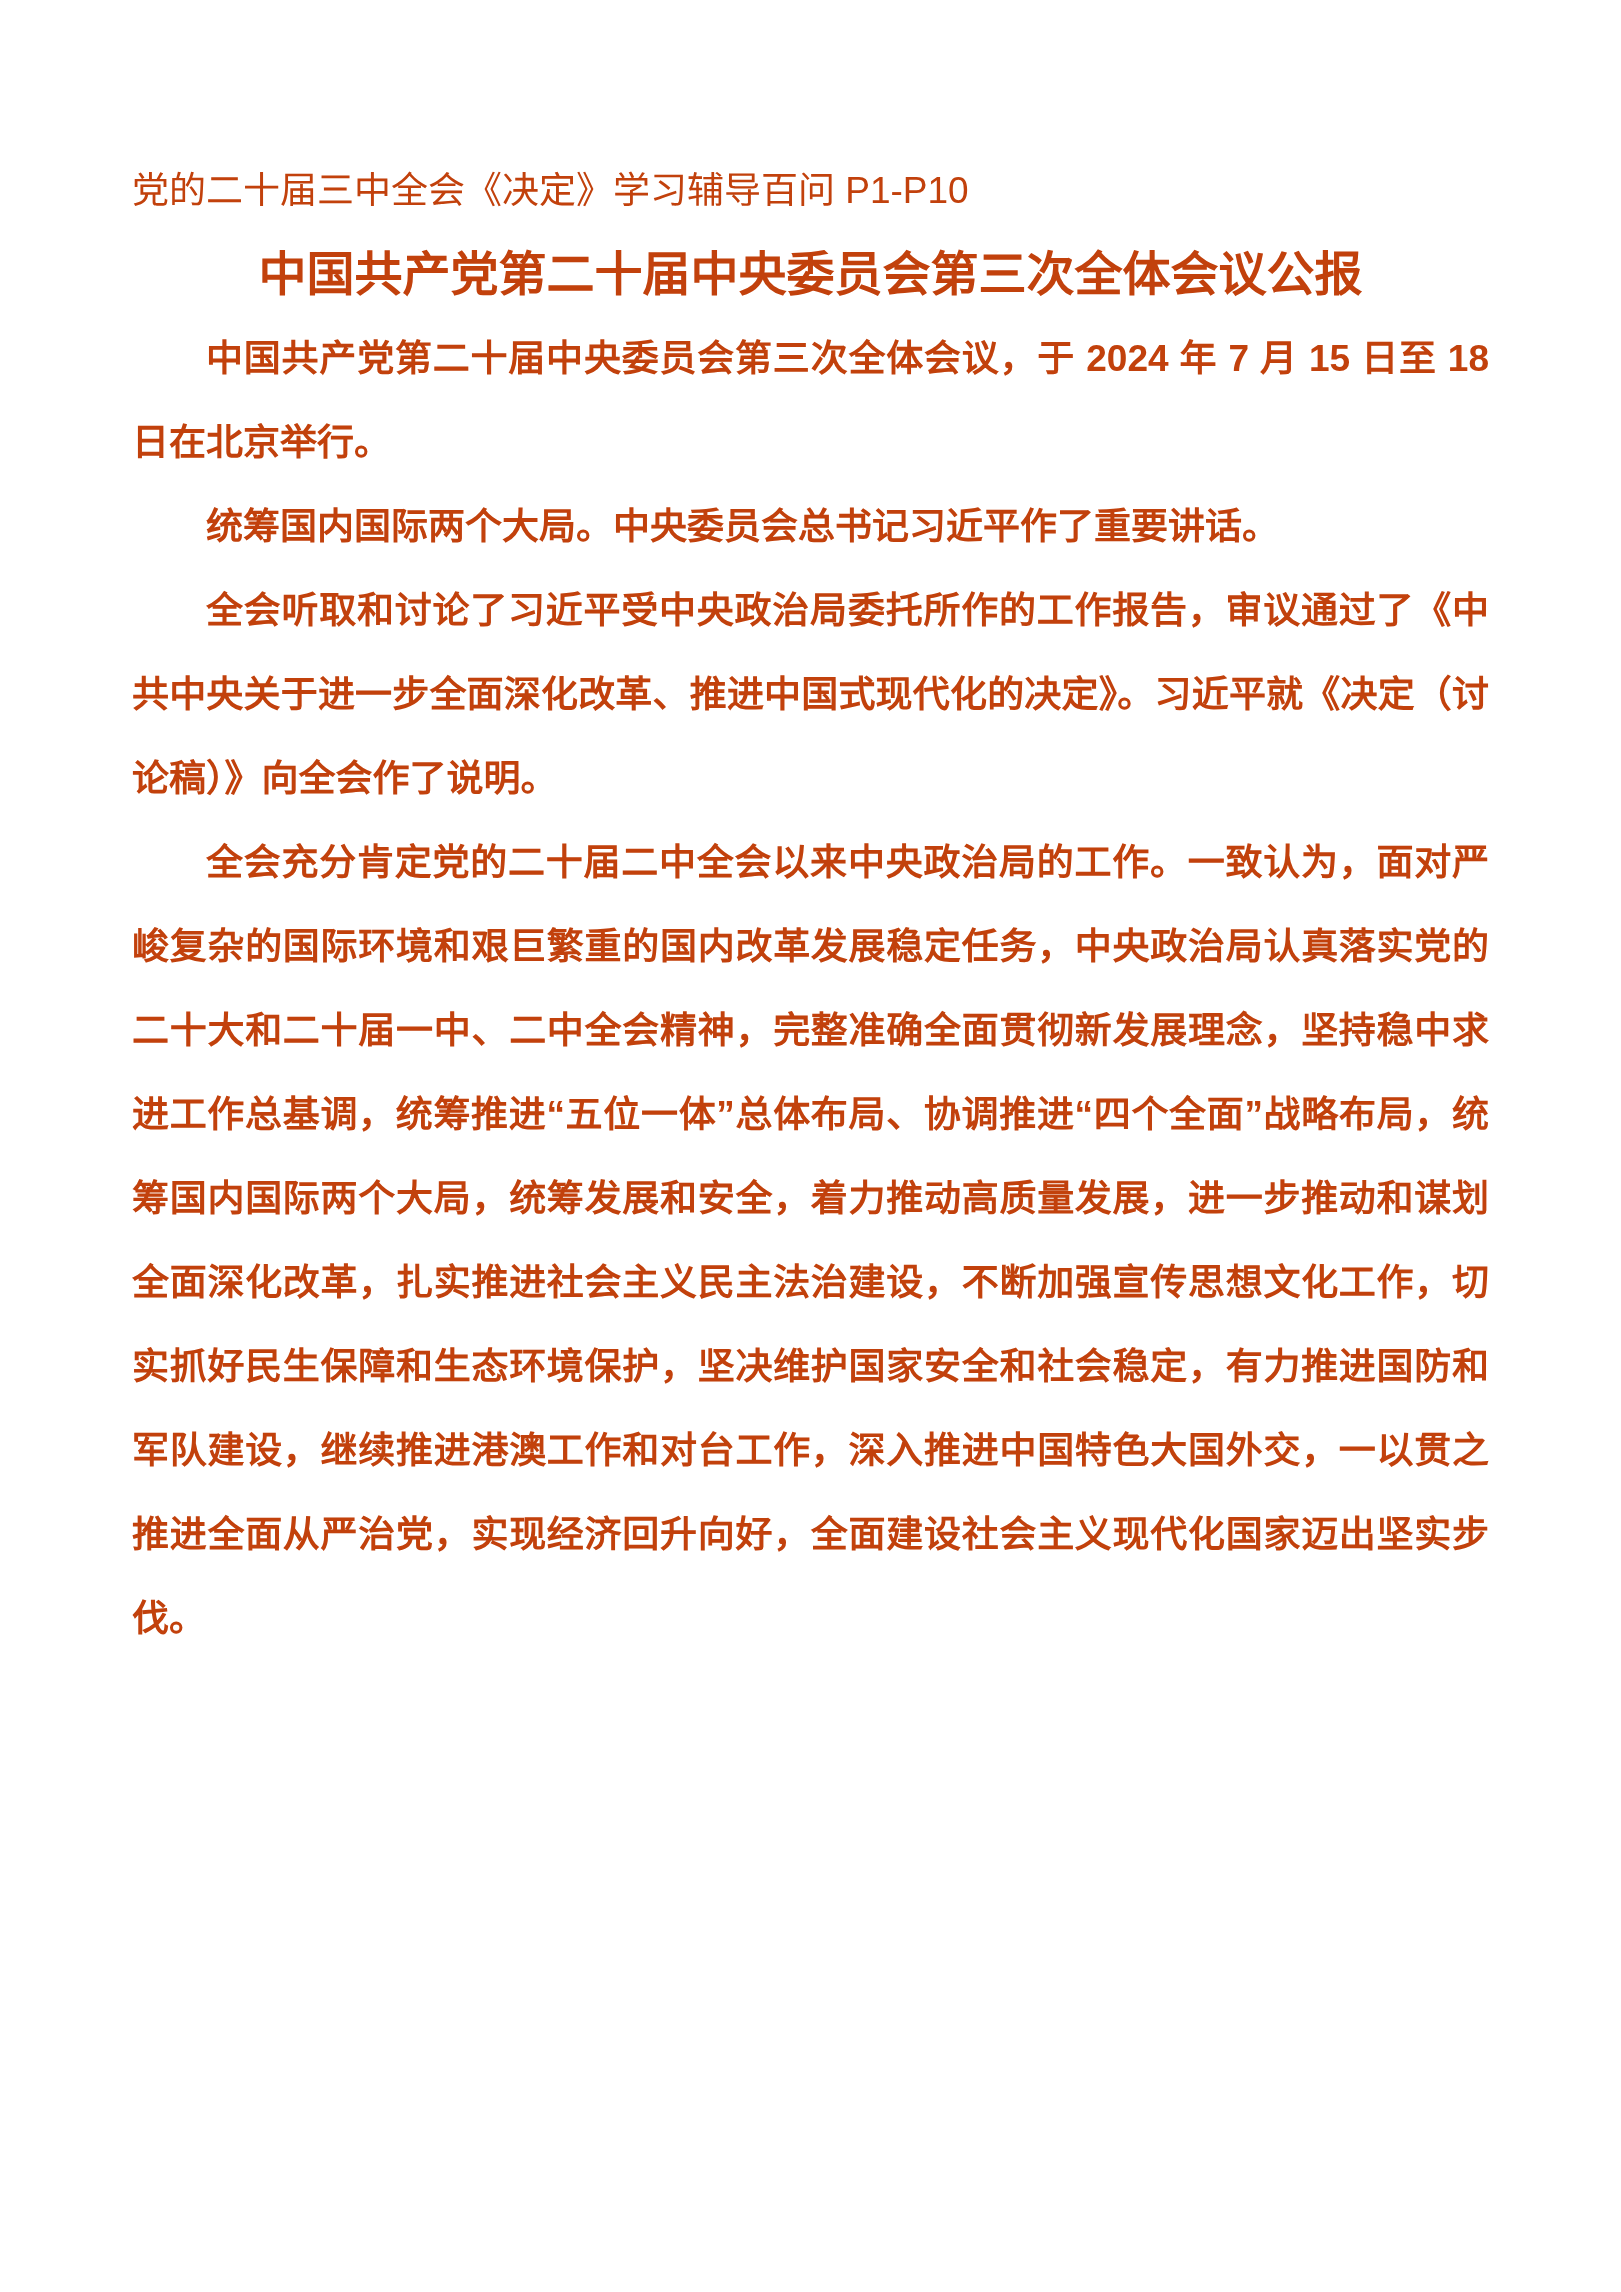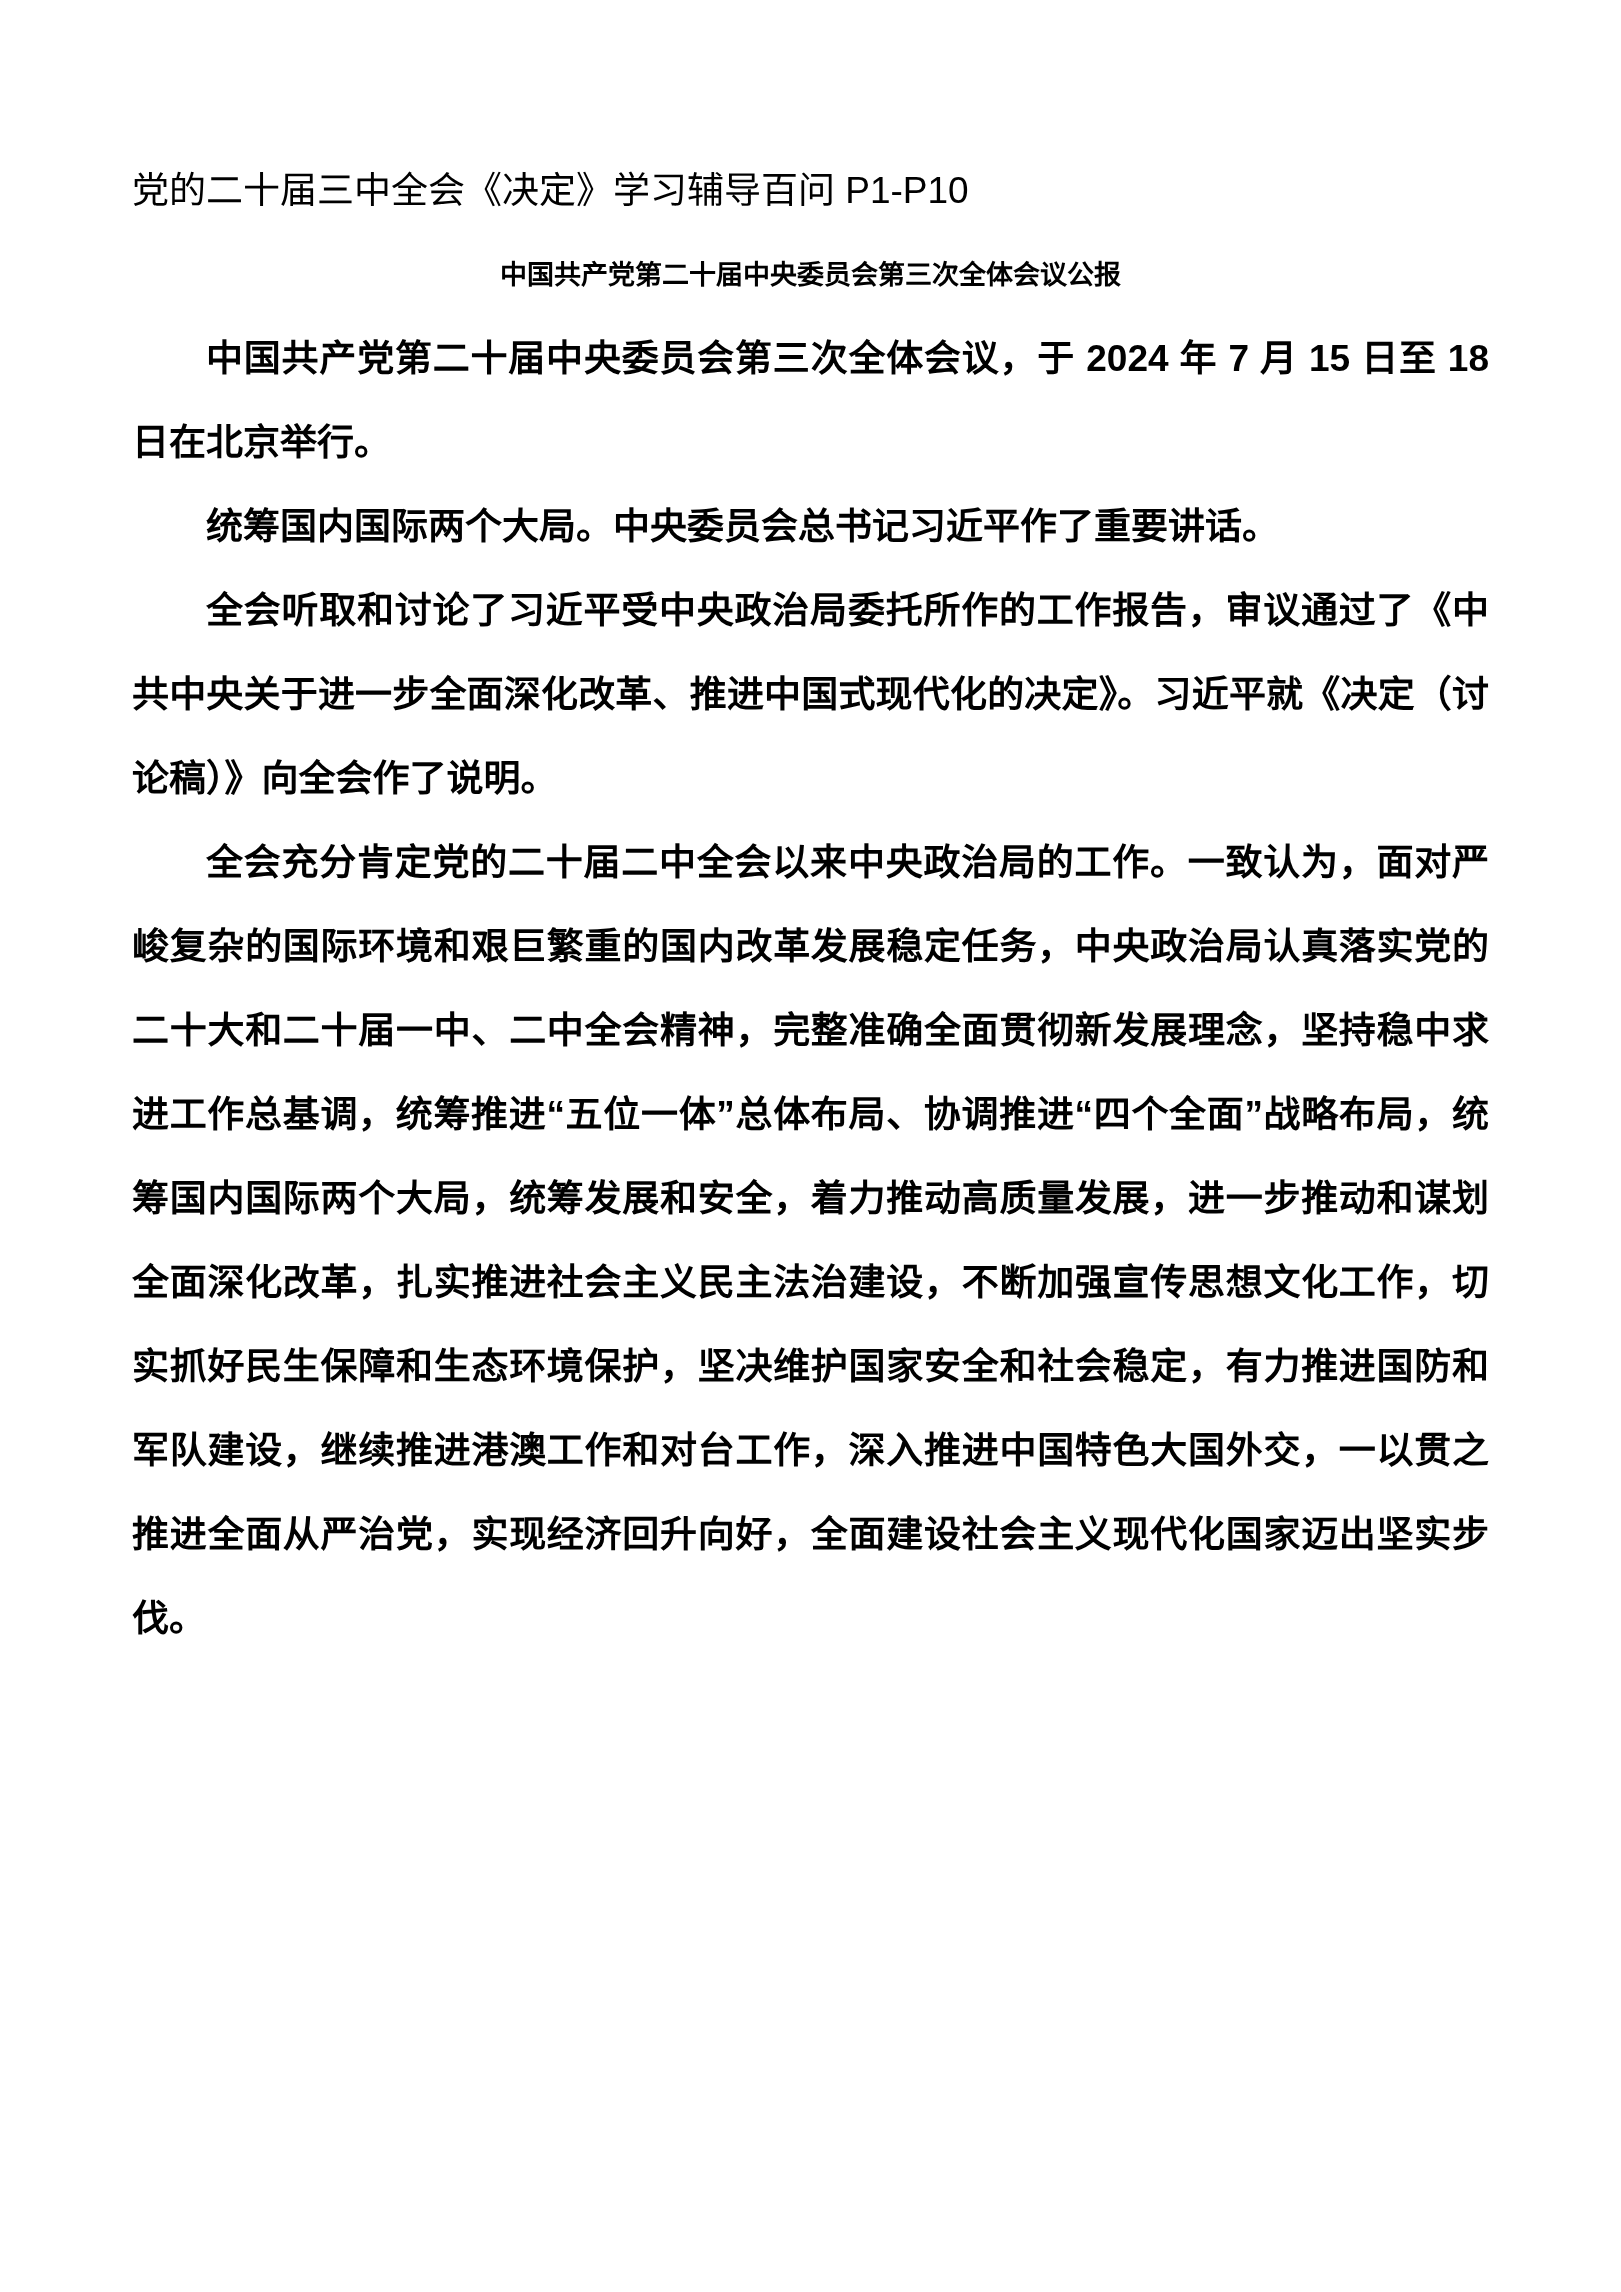--- a/index.html
+++ b/index.html
@@ -15,30 +15,30 @@
       background: #ffffff;
       color: #000000;
       font-family: "Liberation Sans", sans-serif;
       padding: 149px 132px 0 132px;
       overflow: hidden;
     }
     .doc-line {
       margin: 0;
       font-size: 37px;
       line-height: 84px;
-      color: #000000;
+      color: #c2410c;
     }
     .header-note {
       text-align: left;
       font-weight: normal;
     }
     .doc-title {
       text-align: center;
       font-weight: bold;
-      font-size: 27px;
+      font-size: 48px;
     }
     .doc-subtitle {
       text-align: center;
       font-weight: normal;
     }
     .body-para {
       text-align: justify;
       text-justify: inter-ideograph;
       text-indent: 74px;
       font-weight: bold;

